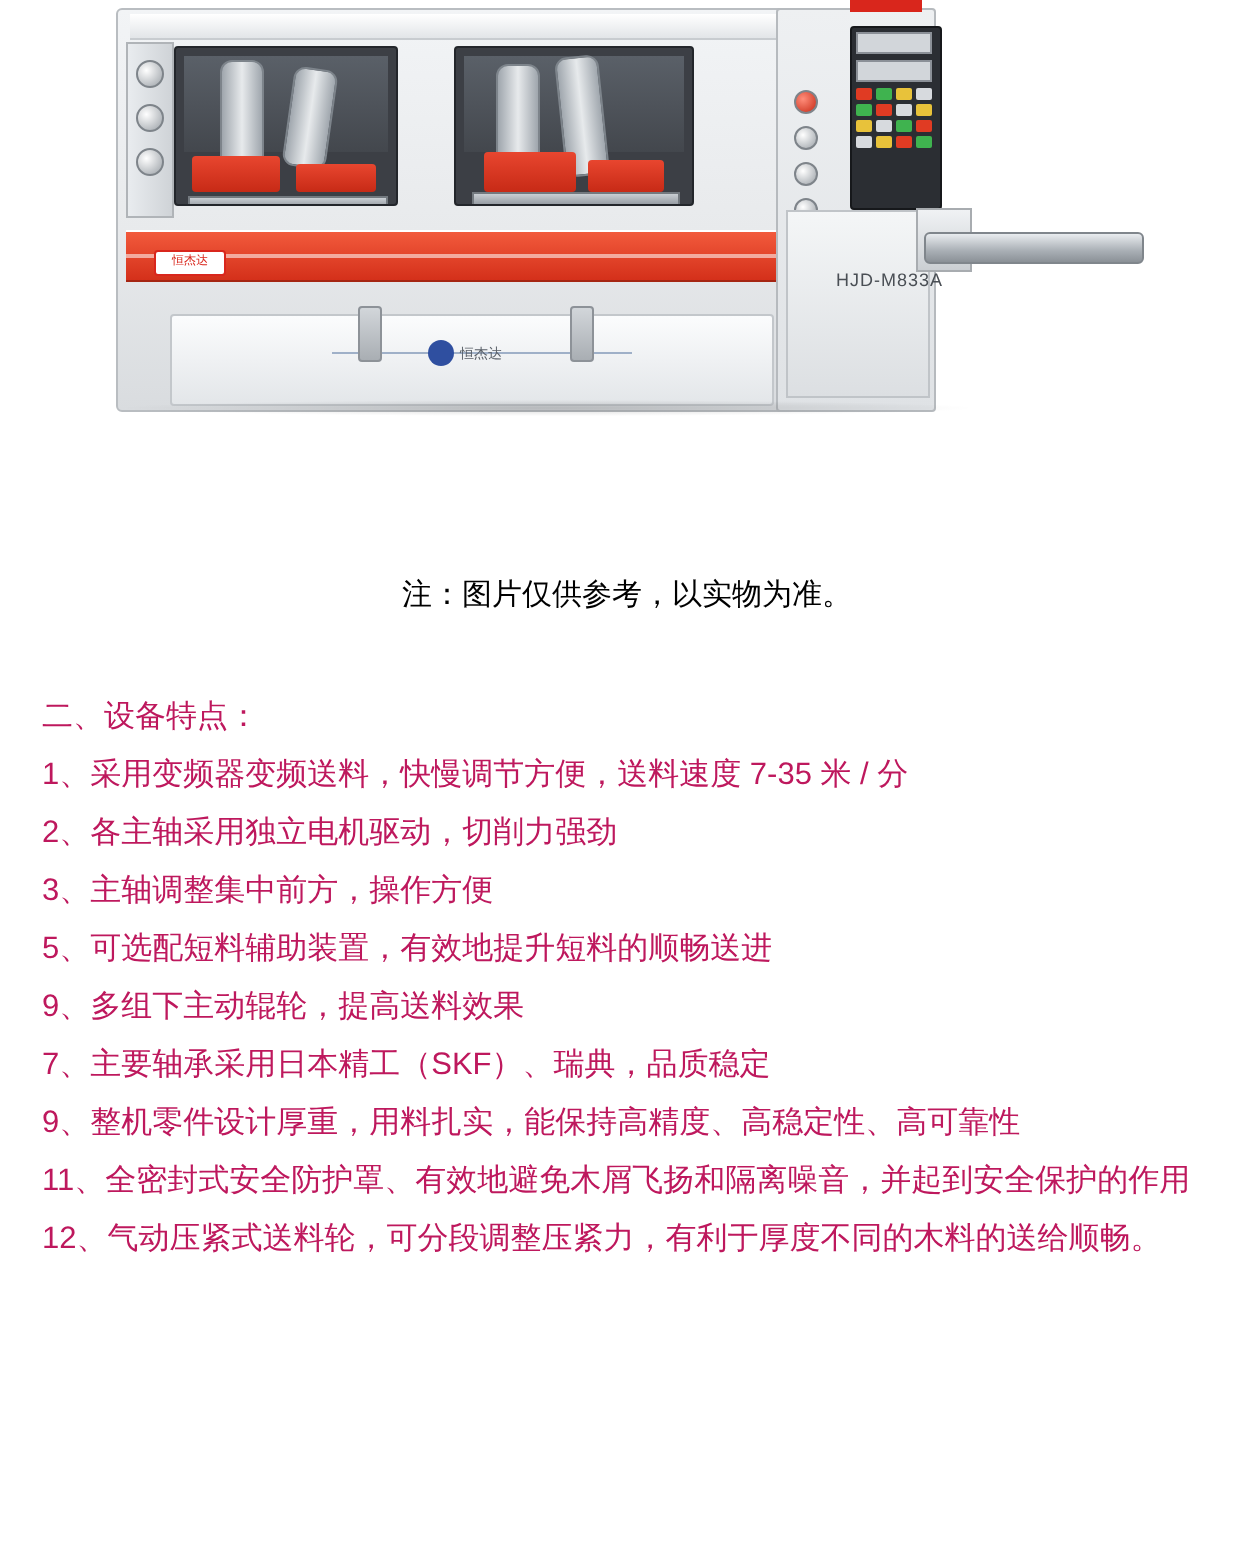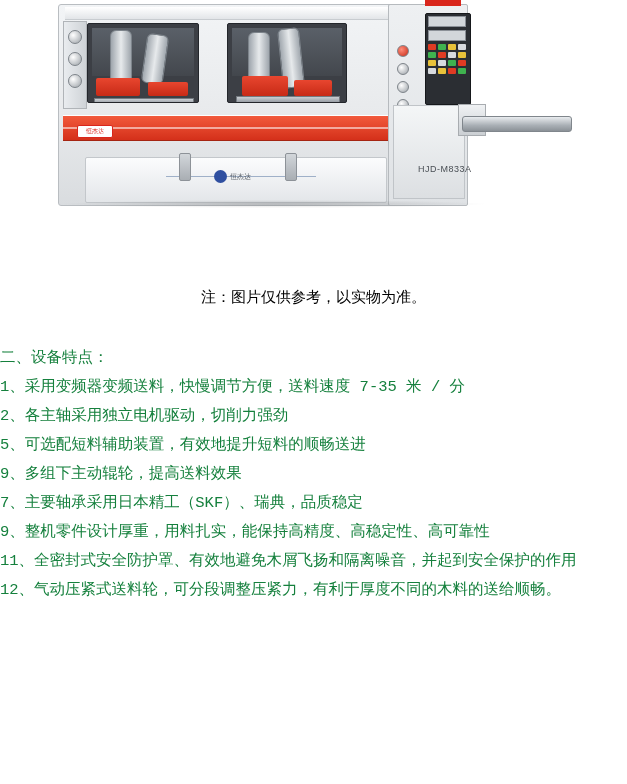--- a/index.html
+++ b/index.html
@@ -277,21 +277,21 @@
     left: 400px;
     top: 100px;
     width: 26px;
     height: 30px;
     background: linear-gradient(180deg,#f0f2f4,#cbcfd3);
     border: 1px solid #a8acb0;
   }
   .model-label {
     position: absolute;
     left: 360px;
-    top: 160px;
+    top: 131px;
     font-size: 9px;
     color: #4a4f55;
     letter-spacing: 0.5px;
   }
   .shadow {
     position: absolute;
     left: 64px;
     top: 200px;
     width: 420px;
     height: 8px;
@@ -306,27 +306,27 @@
     width: 627px;
     text-align: center;
     font-size: 15px;
     font-family: Liberation Serif, serif;
     color: #000;
   }
 
   
   .content {
     position: absolute;
-    left: 0;
+    left: 21px;
     top: 344px;
     width: 604px;
-    font-family: Liberation Mono, monospace;
+    font-family: Liberation Sans, sans-serif;
     font-size: 15.5px;
     line-height: 29px;
-    color: #15803d;
+    color: #be185d;
   }
   .section-title {
     font-size: 15.5px;
     margin-bottom: 0px;
   }
   .feature-list {
     list-style: none;
     margin: 0;
     padding: 0;
   }
@@ -431,20 +431,21 @@
   <div class="shadow"></div>
 </div>
 
 <div class="caption">注：图片仅供参考，以实物为准。</div>
 
 <div class="content">
   <div class="section-title">二、设备特点：</div>
   <ul class="feature-list">
     <li>1、采用变频器变频送料，快慢调节方便，送料速度 7-35 米 / 分</li>
     <li>2、各主轴采用独立电机驱动，切削力强劲</li>
+    <li>3、主轴调整集中前方，操作方便</li>
     <li>5、可选配短料辅助装置，有效地提升短料的顺畅送进</li>
     <li>9、多组下主动辊轮，提高送料效果</li>
     <li>7、主要轴承采用日本精工（SKF）、瑞典，品质稳定</li>
     <li>9、整机零件设计厚重，用料扎实，能保持高精度、高稳定性、高可靠性</li>
     <li>11、全密封式安全防护罩、有效地避免木屑飞扬和隔离噪音，并起到安全保护的作用</li>
     <li>12、气动压紧式送料轮，可分段调整压紧力，有利于厚度不同的木料的送给顺畅。</li>
   </ul>
 </div>
 
 </body></html>

